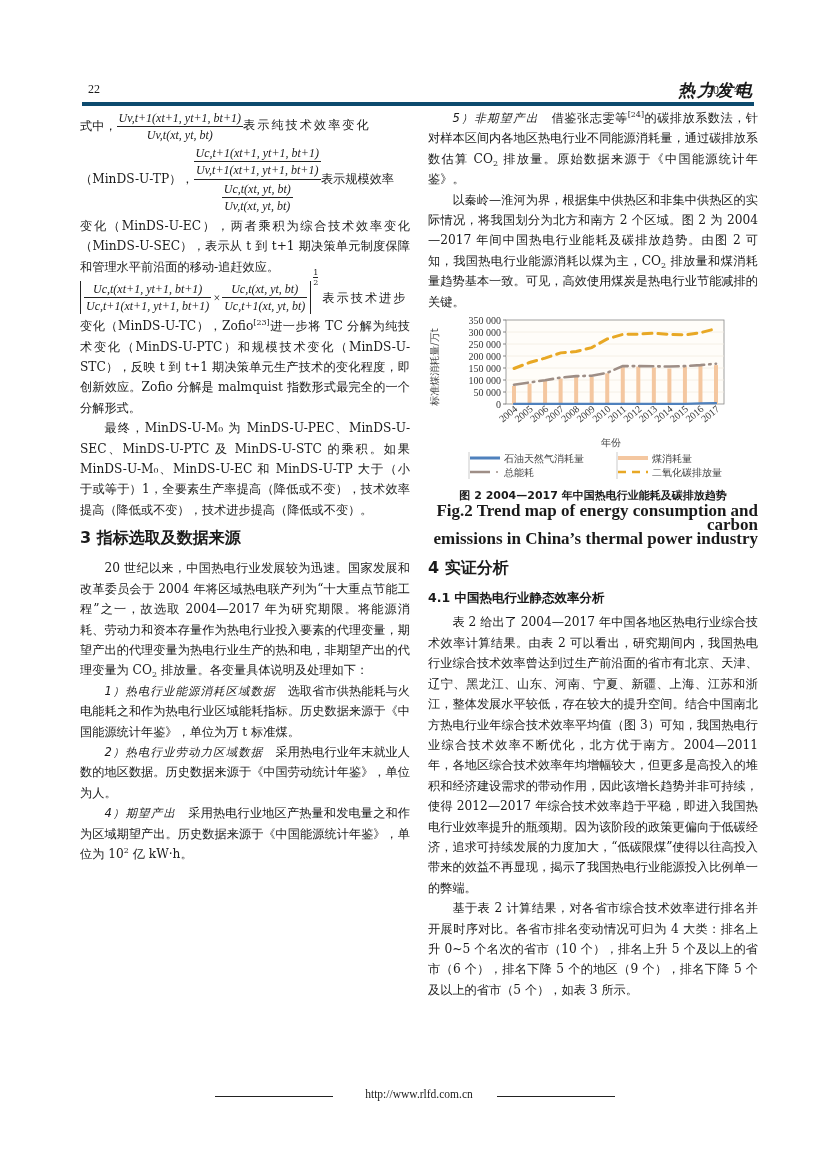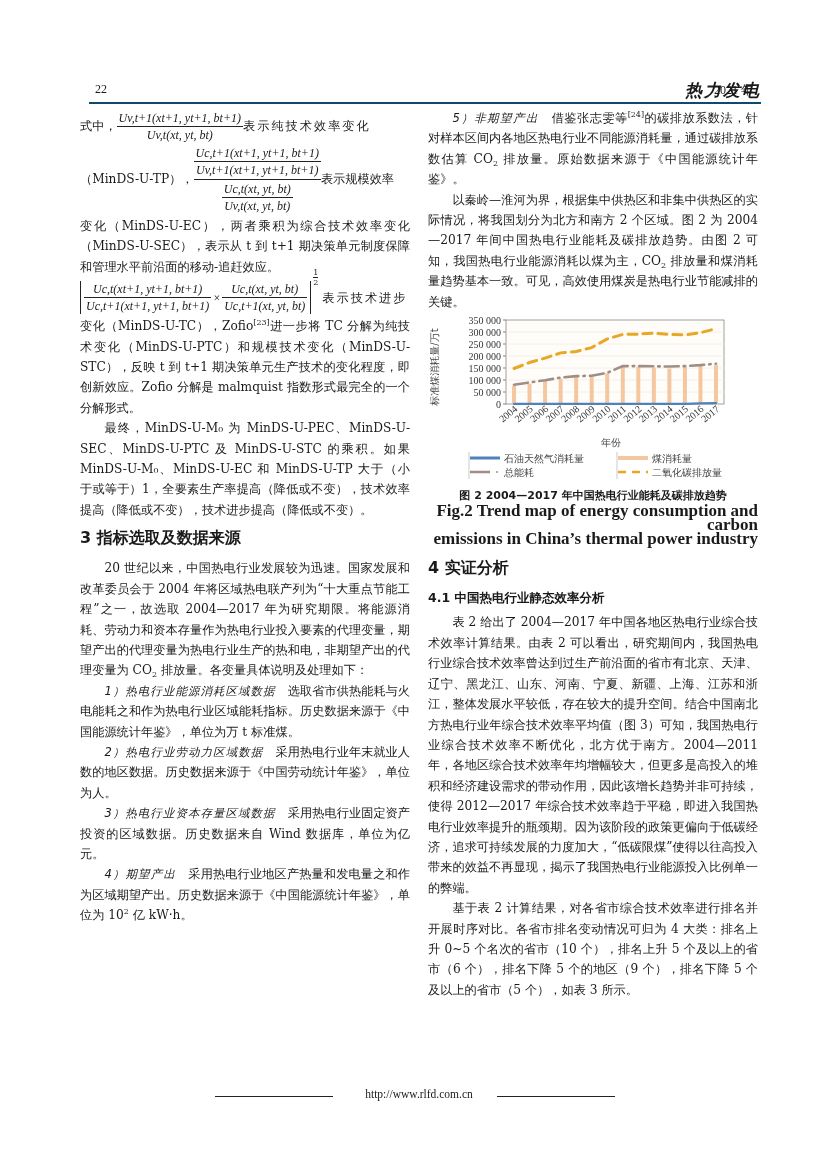--- a/index.html
+++ b/index.html
@@ -1,19 +1,19 @@
 <!DOCTYPE html>
 <html><head>
 <meta charset="utf-8">
 <style>
   html, body { margin: 0; padding: 0; background: #ffffff; }
   body { width: 827px; height: 1169px; position: relative; overflow: hidden;
          font-family: "DejaVu Serif", "Liberation Serif", serif; color: #1a1a1a; }
-  .hdr { position: absolute; left: 89px; top: 80px; width: 672px; height: 22px;
-         border-bottom: 2px solid #0c4a6e; }
+  .hdr { position: absolute; left: 82px; top: 80px; width: 672px; height: 22px;
+         border-bottom: 4px solid #0c4a6e; }
   .hdr .pg { position: absolute; left: 6px; top: 2px; font-size: 12px; font-family: "Liberation Serif", serif; }
   .hdr .jt { position: absolute; left: 0; right: 0; top: -1px; text-align: right; font-size: 17px;
              font-weight: bold; font-style: italic; letter-spacing: 2px; font-family: "DejaVu Serif", serif; }
   .hdr .yr { position: absolute; right: 8px; top: 2px; font-size: 12px; font-family: "Liberation Serif", serif; }
 
   .col { position: absolute; top: 108px; font-size: 12.2px; line-height: 20.4px; }
   .colL { left: 80px; width: 330px; }
   .colR { left: 428px; width: 330px; }
   p { margin: 0; text-align: justify; }
   .ind { text-indent: 2em; }
@@ -54,21 +54,21 @@
 
 <div class="col colL">
   <div class="formline">
     <span>式中，</span>
     <span class="formula">
       <span class="frac">
         <span class="num">Uv,t+1(xt+1, yt+1, bt+1)</span>
         <span class="den">Uv,t(xt, yt, bt)</span>
       </span>
     </span>
-    <span style="letter-spacing:2px;">表示纯技术效率变化</span>
+    <span style="letter-spacing:2px;font-family:Liberation Mono, monospace;">表示纯技术效率变化</span>
   </div>
 
   <div class="formline">
     <span>（MinDS-U-TP），</span>
     <span class="formula bigfrac">
       <span class="top">
         <span class="frac">
           <span class="num">Uc,t+1(xt+1, yt+1, bt+1)</span>
           <span class="den">Uv,t+1(xt+1, yt+1, bt+1)</span>
         </span>
@@ -105,21 +105,20 @@
   </div>
 
   <p><span>变化（MinDS-U-TC），Zofio</span><sup>[23]</sup><span>进一步将 TC 分解为纯技术变化（MinDS-U-PTC）和规模技术变化（MinDS-U-STC），反映 t 到 t+1 期决策单元生产技术的变化程度，即创新效应。Zofio 分解是 malmquist 指数形式最完全的一个分解形式。</span></p>
   <p class="ind">最终，MinDS-U-M₀ 为 MinDS-U-PEC、MinDS-U-SEC、MinDS-U-PTC 及 MinDS-U-STC 的乘积。如果 MinDS-U-M₀、MinDS-U-EC 和 MinDS-U-TP 大于（小于或等于）1，全要素生产率提高（降低或不变），技术效率提高（降低或不变），技术进步提高（降低或不变）。</p>
 
   <div class="h3">3 指标选取及数据来源</div>
 
   <p class="ind"><span>20 世纪以来，中国热电行业发展较为迅速。国家发展和改革委员会于 2004 年将区域热电联产列为“十大重点节能工程”之一，故选取 2004—2017 年为研究期限。将能源消耗、劳动力和资本存量作为热电行业投入要素的代理变量，期望产出的代理变量为热电行业生产的热和电，非期望产出的代理变量为 CO</span><sub>2</sub><span> 排放量。各变量具体说明及处理如下：</span></p>
   <p class="ind"><span class="em">1）热电行业能源消耗区域数据</span><span>　选取省市供热能耗与火电能耗之和作为热电行业区域能耗指标。历史数据来源于《中国能源统计年鉴》，单位为万 t 标准煤。</span></p>
   <p class="ind"><span class="em">2）热电行业劳动力区域数据</span><span>　采用热电行业年末就业人数的地区数据。历史数据来源于《中国劳动统计年鉴》，单位为人。</span></p>
-  <p class="ind"><span class="em">3）热电行业资本存量区域数据</span><span>　采用热电行业固定资产投资的区域数据。历史数据来自 Wind 数据库，单位为亿元。</span></p>
   <p class="ind"><span class="em">4）期望产出</span><span>　采用热电行业地区产热量和发电量之和作为区域期望产出。历史数据来源于《中国能源统计年鉴》，单位为 10</span><sup>2</sup><span> 亿 kW·h。</span></p>
 </div>
 
 <div class="col colR">
   <p class="ind"><span class="em">5）非期望产出</span><span>　借鉴张志雯等</span><sup>[24]</sup><span>的碳排放系数法，针对样本区间内各地区热电行业不同能源消耗量，通过碳排放系数估算 CO</span><sub>2</sub><span> 排放量。原始数据来源于《中国能源统计年鉴》。</span></p>
   <p class="ind"><span>以秦岭—淮河为界，根据集中供热区和非集中供热区的实际情况，将我国划分为北方和南方 2 个区域。图 2 为 2004—2017 年间中国热电行业能耗及碳排放趋势。由图 2 可知，我国热电行业能源消耗以煤为主，CO</span><sub>2</sub><span> 排放量和煤消耗量趋势基本一致。可见，高效使用煤炭是热电行业节能减排的关键。</span></p>
 
   <div class="fig">
     <svg id="chart" width="330" height="170">
       <g id="grid">

